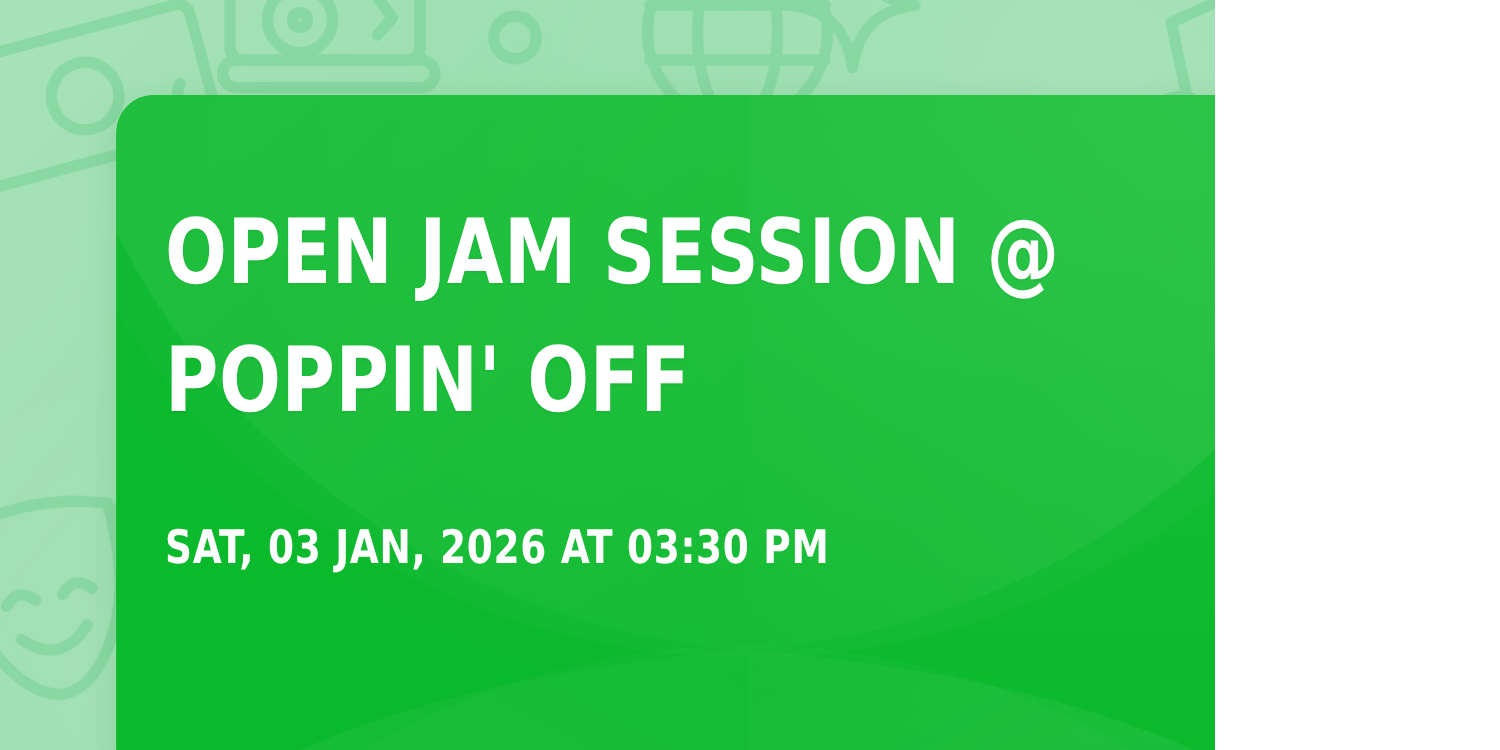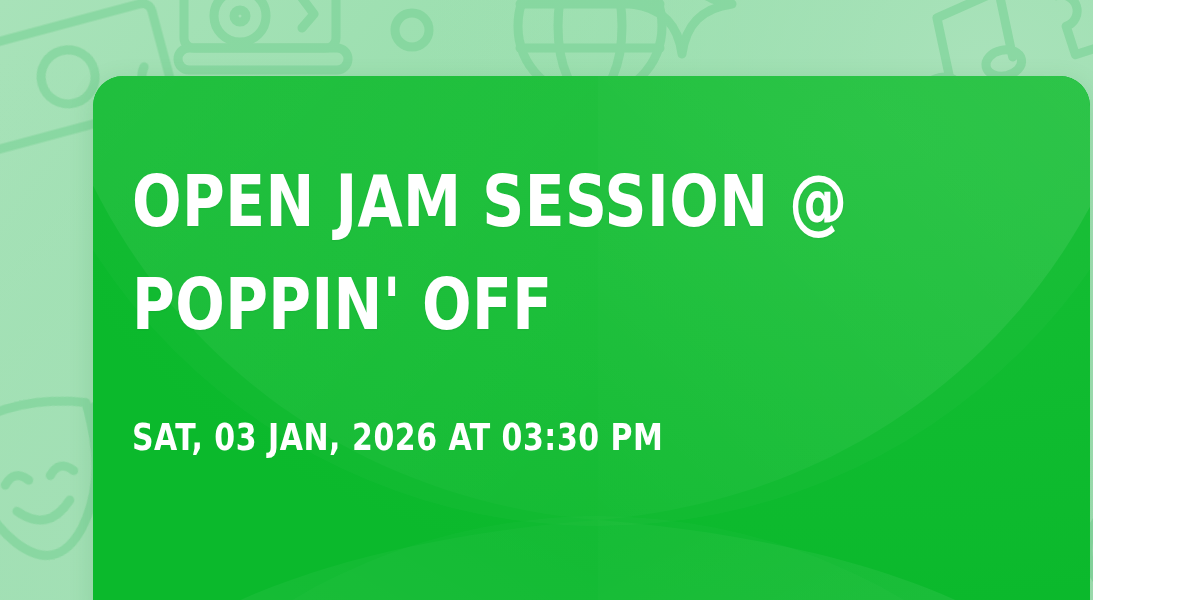--- a/index.html
+++ b/index.html
@@ -7,21 +7,21 @@
 
   html, body {
     width:1200px; height:600px;
     overflow:hidden;
     font-family:"Liberation Sans", sans-serif;
   }
 
   
   #page {
     position:relative;
-    width:1093px; height:600px;
+    width:972px; height:600px;
     overflow:hidden;
     background:
       radial-gradient(circle at 14% 88%, #a4e0b6 0%, rgba(164,224,182,0) 46%),
       radial-gradient(circle at 90% 12%, #a9e2ba 0%, rgba(169,226,186,0) 50%),
       linear-gradient(128deg, #a8e2b9 0%, #9adfae 38%, #8fdda6 62%, #a2e0b4 100%);
     padding-left: 20px;
   }
 
   
   #bg-pattern {

